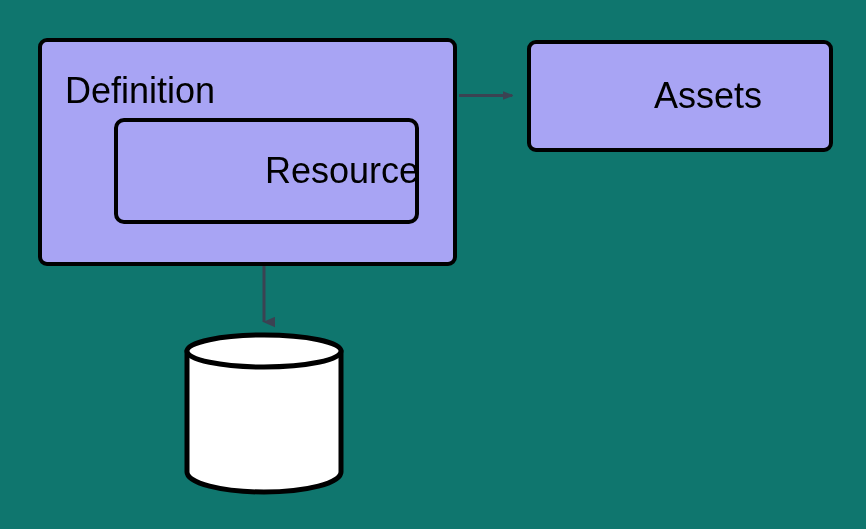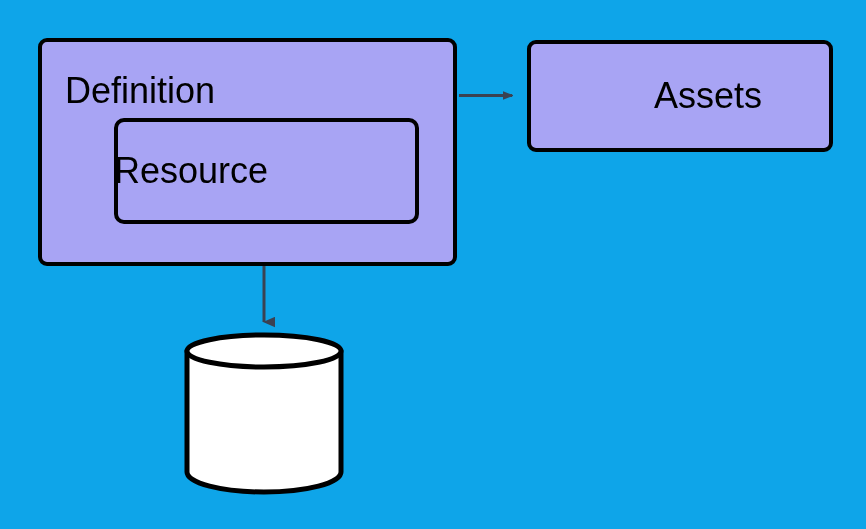--- a/index.html
+++ b/index.html
@@ -8,21 +8,21 @@
     padding: 0;
     background: #ffffff;
   }
   body {
     font-family: "Liberation Sans", sans-serif;
   }
   #canvas {
     position: relative;
     width: 866px;
     height: 529px;
-    background: #0ea5e9;
+    background: #0f766e;
     overflow: hidden;
   }
   .node-box {
     position: absolute;
     box-sizing: border-box;
     background: #a8a4f4;
     border: 4px solid #000000;
     border-radius: 9px;
   }
   #definition-box {
@@ -50,21 +50,21 @@
   }
   #definition-label {
     left: 65px;
     top: 71px;
     text-align: left;
   }
   #resource-label {
     left: 114px;
     top: 151px;
     width: 305px;
-    text-align: left;
+    text-align: right;
   }
   #assets-label {
     left: 527px;
     top: 76px;
     width: 306px;
     text-align: center;
     margin-left: 28px;
   }
   #assets-box {
     left: 527px;

